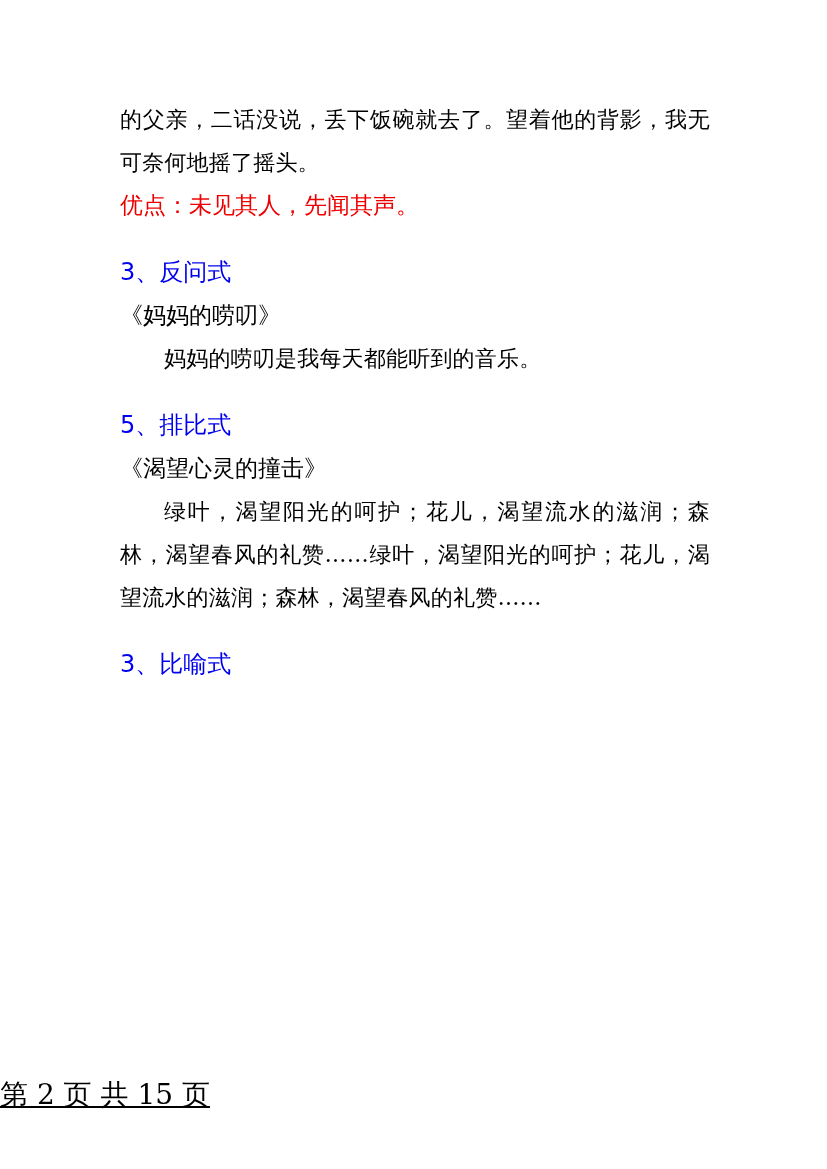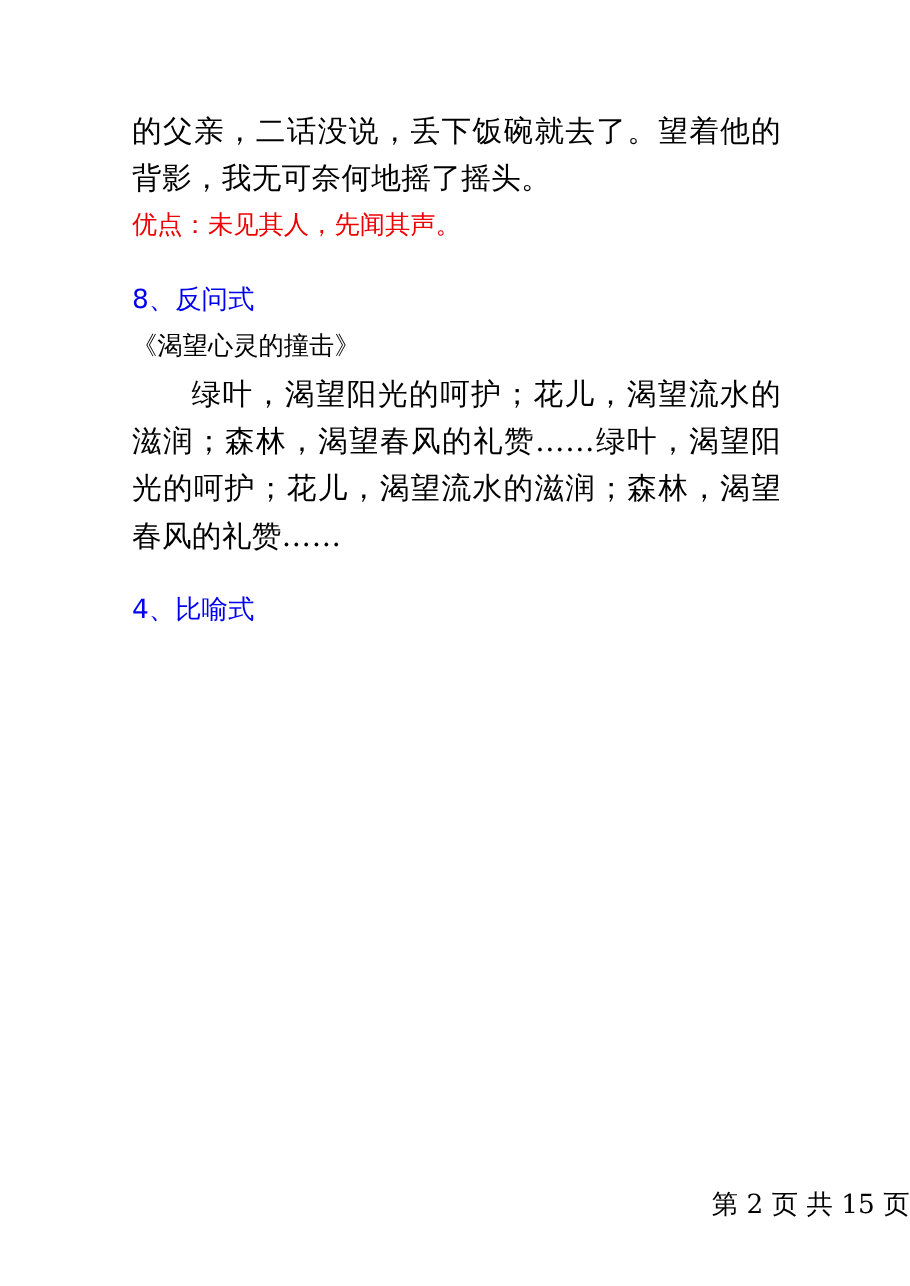--- a/index.html
+++ b/index.html
@@ -16,21 +16,21 @@
     padding: 98px 117px 0 120px;
     overflow: hidden;
     font-family: "DejaVu Serif", "Liberation Serif", serif;
     color: #000000;
   }
   .page p, .page h2 {
     margin: 0;
     font-weight: normal;
   }
   .body-para {
-    font-size: 27px;
+    font-size: 22px;
     line-height: 43px;
     text-align: justify;
     text-justify: inter-ideograph;
     letter-spacing: 0.2px;
   }
   .body-para.indent {
     text-indent: 2em;
   }
   .essay-title {
     font-size: 23px;
@@ -49,45 +49,49 @@
     margin-top: 24px !important;
     font-weight: bold;
     font-family: "DejaVu Sans", "Liberation Sans", sans-serif;
     color: var(--heading, #0000ee);
   }
   .footer {
     position: absolute;
     left: 0;
     right: 0;
     top: 1080px;
-    text-align: right;
-    font-size: 24px;
+    text-align: left;
+    font-size: 28px;
     line-height: 30px;
     color: #000000;
     font-family: "DejaVu Serif", "Liberation Serif", serif;
+    text-decoration: underline;
   }
 </style>
 </head>
 <body>
 
 <div class="page">
 
   <p class="body-para">的父亲，二话没说，丢下饭碗就去了。望着他的背影，我无可奈何地摇了摇头。</p>
 
   <p class="advantage">优点：未见其人，先闻其声。</p>
 
-  <h2 class="heading">8、反问式</h2>
+  <h2 class="heading">3、反问式</h2>
+
+  <p class="essay-title">《妈妈的唠叨》</p>
+
+  <p class="body-para indent">妈妈的唠叨是我每天都能听到的音乐。</p>
 
 
 
-
-
+  <h2 class="heading">5、排比式</h2>
 
   <p class="essay-title">《渴望心灵的撞击》</p>
 
   <p class="body-para indent">绿叶，渴望阳光的呵护；花儿，渴望流水的滋润；森林，渴望春风的礼赞……绿叶，渴望阳光的呵护；花儿，渴望流水的滋润；森林，渴望春风的礼赞……</p>
 
 
-  <h2 class="heading">4、比喻式</h2>
+  <h2 class="heading">3、比喻式</h2>
 
   <div class="footer">第 2 页 共 15 页</div>
 
 </div>
 
 </body></html>

